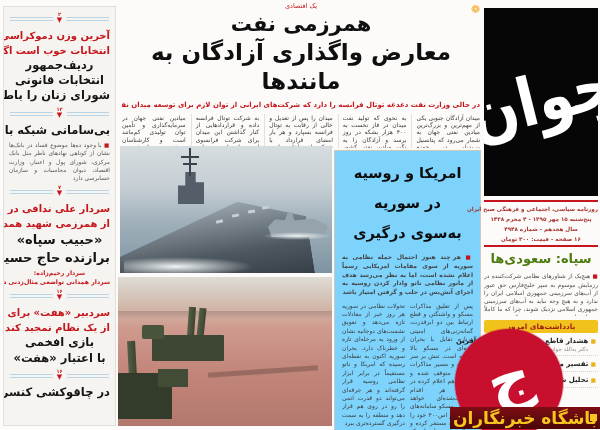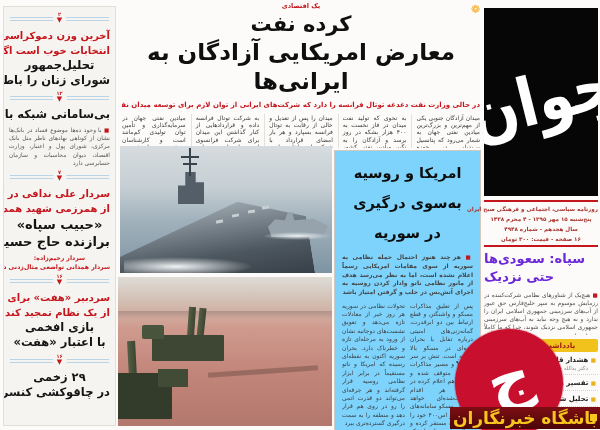--- a/index.html
+++ b/index.html
@@ -15,21 +15,21 @@
   .bullet-yellow{color:#e8b218;font-size:5.5px;}
   .divider{position:relative;margin:3px 1px;height:13px;}
   .divider .ln1,.divider .ln2{position:absolute;left:0;right:0;border-top:1px solid #b9d3e7;}
   .divider .ln1{top:5px;} .divider .ln2{top:8px;}
   .divider .tri{position:absolute;left:50%;top:0;transform:translateX(-50%);background:#f6f4f1;padding:0 4px;display:flex;flex-direction:column;align-items:center;line-height:1;}
   .divider .pg{font-size:5px;color:#c4161c;font-weight:bold;}
   .divider .tg{font-size:7px;color:#c4161c;}
 
   
   .mainhead{position:absolute;left:122px;top:2px;width:358px;text-align:center;}
-  .kicker{color:#c4161c;font-size:6.5px;font-weight:bold;}
+  .kicker{color:#c4161c;font-size:6.5px;font-weight:normal;}
   .h1a{font-size:21px;font-weight:bold;color:#0f0f0f;line-height:1.35;}
   .h1b{font-size:23px;font-weight:bold;color:#0f0f0f;line-height:1.25;letter-spacing:-.3px;}
   .subhead{color:#c4161c;font-size:7px;font-weight:bold;margin-top:5px;white-space:nowrap;overflow:hidden;}
   .bodycols{display:flex;gap:5px;margin-top:5px;height:34px;overflow:hidden;}
   .bcol{flex:1;font-size:6px;line-height:1.22;color:#3c3c3c;text-align:justify;border-left:1px solid #e4e0da;padding-left:4px;}
   .bodycols .bcol:last-child{border-left:none;padding-left:0;}
 
   
   .photo1{position:absolute;left:120px;top:146px;width:212px;height:127px;overflow:hidden;background:linear-gradient(180deg,#d6dcdf 0%,#c6cfd4 32%,#a2b2bc 58%,#7e94a2 100%);}
   .deck{position:absolute;left:-14px;bottom:-30px;width:205px;height:96px;background:linear-gradient(180deg,#99a3ab,#4d575f 52%,#2d353d);transform:rotate(-9deg);clip-path:polygon(0 42%,68% 0,100% 26%,100% 100%,0 100%);}
@@ -65,21 +65,21 @@
   
   .logo{position:absolute;left:484px;top:8px;width:114px;height:188px;background:#060606;overflow:hidden;}
   .logo .word{position:absolute;left:50%;top:50%;transform:translate(-50%,-54%) rotate(-14deg) scaleY(1.15);color:#fff;font-size:58px;font-weight:bold;white-space:nowrap;}
   .flower{position:absolute;left:471px;top:3px;color:#f2a71b;font-size:11px;}
   .masthead{position:absolute;left:484px;top:199px;width:114px;text-align:center;}
   .rule{border-top:2px solid #c4161c;margin:1px 0 2px 0;}
   .mh-line{color:#a8332f;font-size:5.6px;line-height:1.8;font-weight:bold;white-space:nowrap;}
 
   
   .sepah{position:absolute;left:484px;top:250px;width:114px;}
-  .sp-h{font-size:13px;font-weight:bold;text-align:left;line-height:1.42;color:#6d28d9;white-space:nowrap;}
+  .sp-h{font-size:13px;font-weight:bold;text-align:center;line-height:1.42;color:#4d7c0f;white-space:nowrap;}
   .sp-lead{font-size:5.9px;color:#4a4a4a;text-align:justify;line-height:1.36;margin-top:4px;height:44px;overflow:hidden;}
   .notes-band{background:#f2c21c;color:#9e1b15;font-weight:bold;font-size:7.4px;text-align:center;padding:2px 0;margin-top:4px;border-radius:2px;}
   .note{padding:4px 2px 3px 2px;border-bottom:1px dotted #d8d2c8;text-align:right;}
   .note-t{font-size:7px;font-weight:bold;color:#1f1f1f;white-space:nowrap;}
   .note-a{font-size:5.6px;color:#8a8a8a;margin-top:1px;padding-right:8px;}
 
   
   .wm-circle{position:absolute;left:455px;top:329px;width:108px;height:108px;border-radius:50%;background:#c8102e;z-index:5;display:flex;align-items:center;justify-content:center;box-shadow:0 0 0 1px rgba(200,16,46,.3);}
   .wm-glyph{color:#fff;font-size:60px;font-weight:bold;transform:rotate(-18deg);margin-top:-10px;}
   .wm-banner{position:absolute;left:450px;top:407px;width:150px;height:22px;background:linear-gradient(180deg,#7d0e13,#4a0608);z-index:6;display:flex;align-items:center;justify-content:center;}
@@ -98,21 +98,22 @@
         <span class="ln2"></span>
       <span class="tri">
           <span class="pg">۲</span>
           <span class="tg">▼</span>
         </span>
     </div>
 
     <div>
       <div class="sb-kicker">آخرین وزن دموکراسی اهدایی:</div>
       <div class="sb-kicker">انتخابات خوب است اگر به نفع ما باشد!</div>
-      <div class="sb-title">تحلیل‌جمهور</div>
+      <div class="sb-title">ردیف‌جمهور</div>
+      <div class="sb-title">انتخابات قانونی</div>
       <div class="sb-title">شورای زنان را باطل کرد</div>
     </div>
 
     <div class="divider">
       <span class="ln1"></span>
         <span class="ln2"></span>
       <span class="tri">
           <span class="pg">۱۲</span>
           <span class="tg">▼</span>
         </span>
@@ -160,30 +161,29 @@
     <div class="divider">
       <span class="ln1"></span>
         <span class="ln2"></span>
       <span class="tri">
           <span class="pg">۱۶</span>
           <span class="tg">▼</span>
         </span>
     </div>
 
     <div>
-      <div class="sb-title">۲۹ زخمی</div>
       <div class="sb-title">در چاقوکشی کنسرت</div>
 
     </div>
   </aside>
 
   <section class="mainhead">
     <div class="kicker">یک اقتصادی</div>
-    <div class="h1a">کرده نفت</div>
-    <div class="h1b">معارض امریکایی آزادگان به ایرانی‌ها</div>
+    <div class="h1a">همرزمی نفت</div>
+    <div class="h1b">معارض واگذاری آزادگان به مانند‌ها</div>
     <div class="subhead">در حالی وزارت نفت دغدغه توتال فرانسه را دارد که شرکت‌های ایرانی از توان لازم برای توسعه میدان نفتی آزادگان برخوردار هستند</div>
     <div class="bodycols">
       <div class="bcol">میدان آزادگان جنوبی یکی از مهم‌ترین و بزرگ‌ترین میادین نفتی جهان به شمار می‌رود که پتانسیل بی‌بدیلی در حوزه سرمایه‌گذاری و تأمین منافع ملی دارد</div>
       <div class="bcol">به نحوی که تولید نفت میدان در فاز نخست به ۴۰۰ هزار بشکه در روز برسد و آزادگان را به نگین میادین نفتی کشور تبدیل کند اما وزارت نفت دوست دارد توسعه این</div>
       <div class="bcol">میدان را پس از تعدیل و خالی از رقابت به توتال فرانسه بسپارد و هر بار امضای قرارداد با شرکت‌های داخلی را به بهانه‌ای تازه به تعویق می‌اندازد</div>
       <div class="bcol">به شرکت توتال فرانسه داده و قراردادهایی از کنار گذاشتن این میدان برای شرکت فرانسوی است تا توان همه‌جانبه داخلی‌ها نادیده گرفته شود</div>
       <div class="bcol">میادین نفتی جهان در سرمایه‌گذاری و تأمین توان تولیدی کم‌مانند است و کارشناسان معتقدند هیچ مانع فنی بر سر راه شرکت‌های ایرانی نیست</div>
     </div>
   </section>
 
@@ -209,22 +209,22 @@
     <div class="truck t1"></div>
     <div class="t1cab"></div>
     <div class="tube tb3"></div>
     <div class="truck t2"></div>
     <div class="t2a"></div>
     <div class="track"></div>
   </div>
 
   <section class="syria">
     <div class="sy-h">امریکا و روسیه</div>
+    <div class="sy-h">در سوریه</div>
     <div class="sy-h">به‌سوی درگیری</div>
-    <div class="sy-h">در سوریه</div>
     <div class="sy-lead"><span class="bullet-red">■</span> <span>هر چند هنوز احتمال حمله نظامی به سوریه از سوی مقامات امریکایی رسماً اعلام نشده است، اما به نظر می‌رسد هدف از مانور نظامی ناتو وادار کردن روسیه به اجرای آتش‌بس در حلب و گرفتن امتیاز باشد</span></div>
     <div class="sy-cols">
       <div class="sy-col"><span>پس از تعلیق مذاکرات مسکو و واشنگتن و قطع ارتباط بین دو ابرقدرت، گمانه‌زنی‌های امنیتی درباره تقابل با بحران تازه‌ای در مسکو بالا گرفته است. تنش بر سر سوریه و مسیر مذاکرات دوجانبه متوقف شده و روسیه هم اعلام کرده در برابر هر اقدام مدیریت‌شده‌ای خواهد ایستاد. مسکو سامانه‌های اس۳۰۰ و اس۴۰۰ خود را در سوریه مستقر کرده و عملاً به غرب پیام داده که حریم هوایی این کشور خط قرمز است</span> </div>
       <div class="sy-col">تحولات نظامی در سوریه هر روز خبر از معادلات تازه می‌دهد و تعویق نشست‌های دوجانبه نشان از ورود به مرحله‌ای تازه و خطرناک دارد. بحران سوریه اکنون به نقطه‌ای رسیده که امریکا و ناتو مستقیماً در برابر ابزار نظامی روسیه قرار گرفته‌اند و هر جرقه‌ای می‌تواند دو قدرت اتمی را رو در روی هم قرار دهد و منطقه را به سمت درگیری گسترده‌تری ببرد</div>
     </div>
   </section>
 
   <span class="flower">❁</span>
   <div class="logo">
     <span class="word">جوان</span>
@@ -234,21 +234,20 @@
     <div class="rule"></div>
     <div class="mh-line">روزنامه سیاسی، اجتماعی و فرهنگی صبح ایران</div>
     <div class="mh-line">پنج‌شنبه ۱۵ مهر ۱۳۹۵ - ۴ محرم ۱۴۳۸</div>
     <div class="mh-line">سال هجدهم - شماره ۴۹۴۸</div>
     <div class="mh-line">۱۶ صفحه - قیمت: ۳۰۰ تومان</div>
     <div class="rule"></div>
   </div>
 
   <section class="sepah">
     <div class="sp-h">سپاه: سعودی‌ها</div>
-    <div class="sp-h">حتی نزدیک</div>
     <div class="sp-lead"><span class="bullet-red">■</span> <span>هیچ‌یک از شناورهای نظامی شرکت‌کننده در رزمایش موسوم به سپر خلیج‌فارس حق عبور از آب‌های سرزمینی جمهوری اسلامی ایران را ندارد و به هیچ وجه نباید به آب‌های سرزمینی جمهوری اسلامی نزدیک شوند، چرا که ما کاملاً می‌دانیم این عبور به هیچ وجه ممکن نیست</span></div>
 
     <div class="notes-band">یادداشت‌های امروز</div>
 
     <div class="note">
       <div class="note-t"><span class="bullet-yellow">■</span> <span>هشدار قاطع به سعودی‌های تنش‌آفرین</span></div>
       <div class="note-a">دکتر یدالله جوانی</div>
     </div>
     <div class="note">
       <div class="note-t"><span class="bullet-yellow">■</span> <span>تفسیر معادله قدرت در ریاض</span></div>

